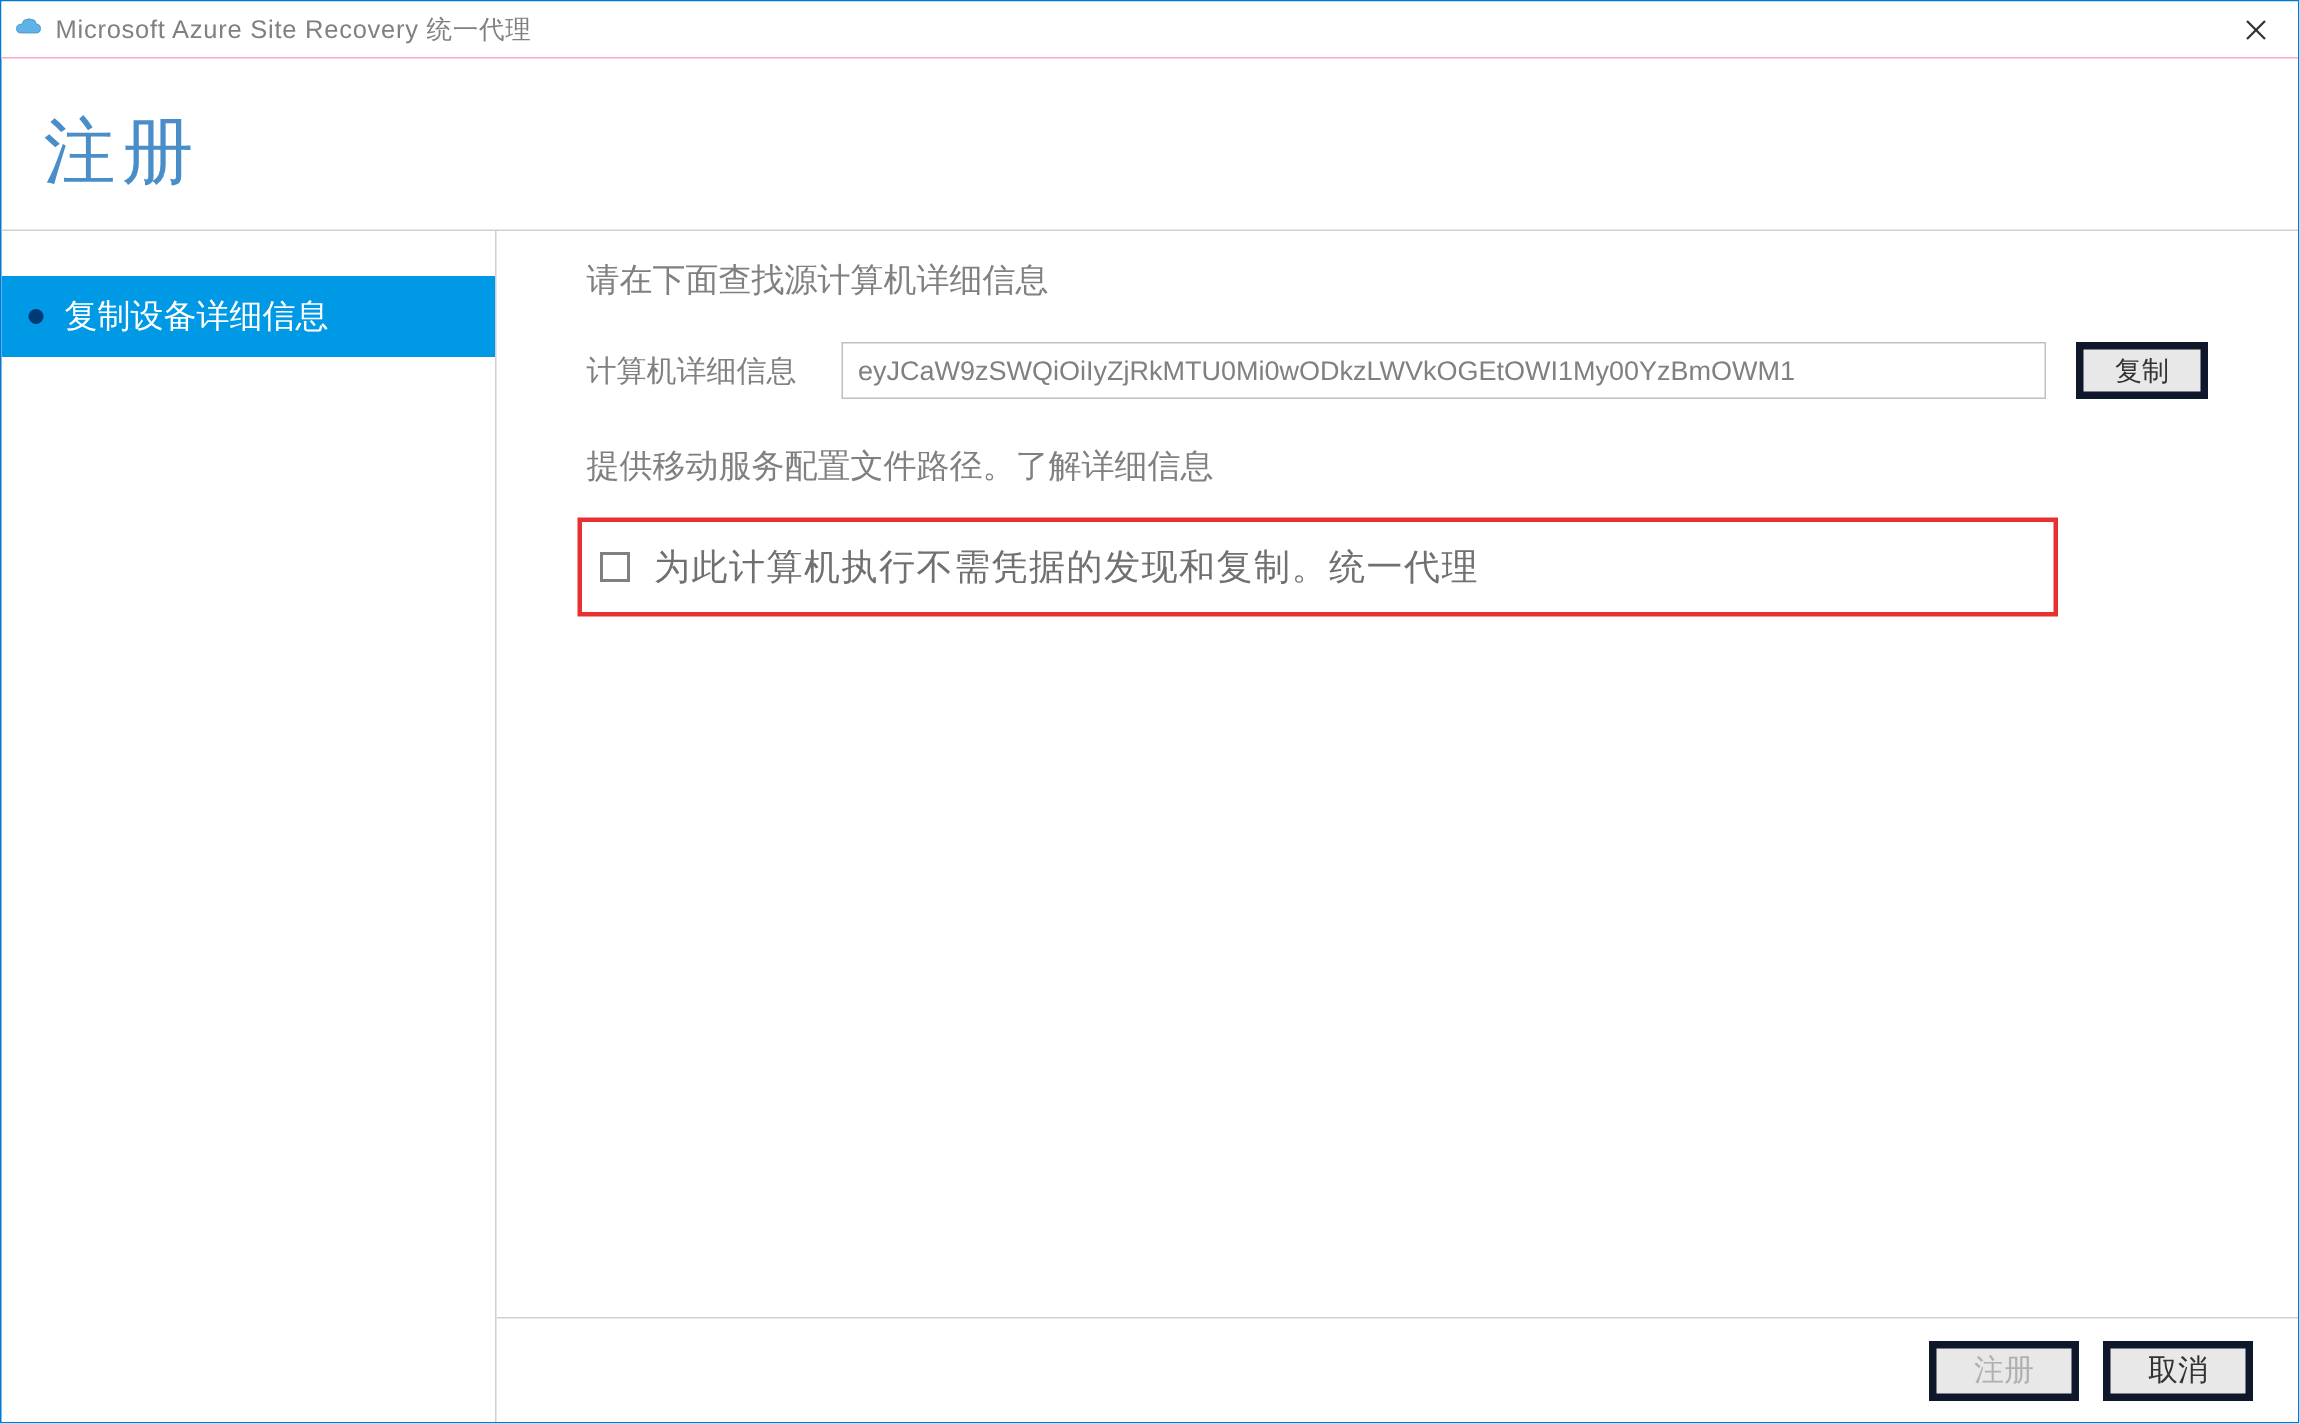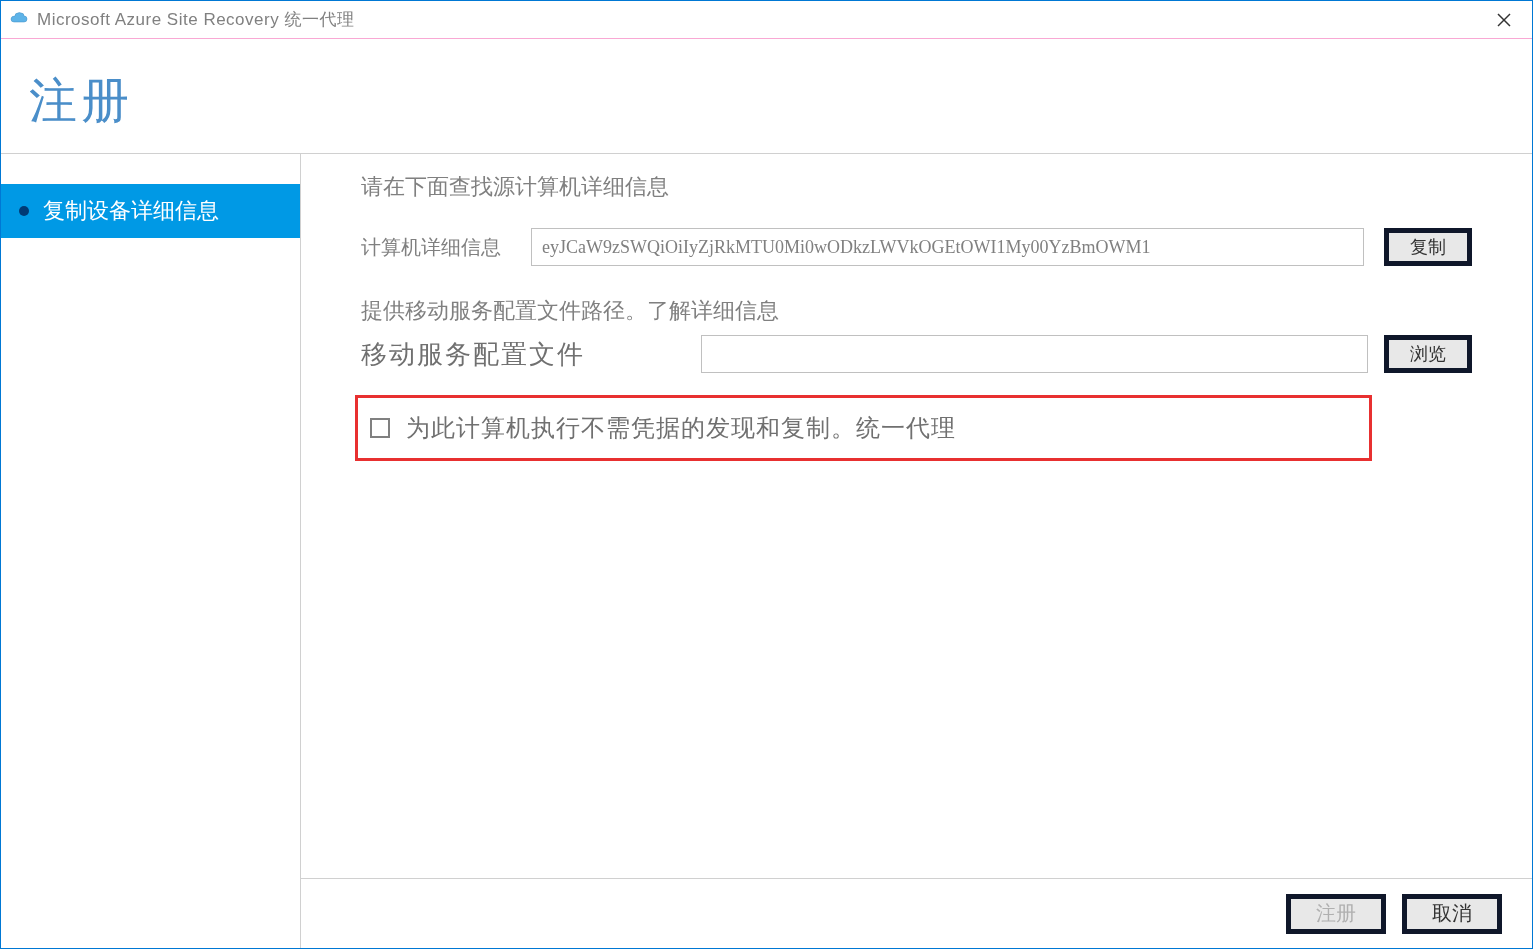--- a/index.html
+++ b/index.html
@@ -63,21 +63,21 @@
       color: #4a8ec9;
       font-weight: 300;
       letter-spacing: 4px;
     }
     .body-section {
       display: flex;
       flex: 1;
       overflow: hidden;
     }
     .sidebar {
-      width: 300px;
+      width: 330px;
       border-right: 1px solid #d0d0d0;
       padding-top: 30px;
     }
     .sidebar-item {
       display: flex;
       align-items: center;
       padding: 12px 18px;
       cursor: pointer;
       font-size: 22px;
     }
@@ -124,21 +124,21 @@
       flex-shrink: 0;
     }
     .text-input {
       flex: 1;
       height: 38px;
       border: 1px solid #c0c0c0;
       padding: 0 10px;
       font-size: 18px;
       color: #808080;
       background: #ffffff;
-      font-family: Liberation Serif, serif;
+      font-family: Liberation Sans, sans-serif;
       overflow: hidden;
       white-space: nowrap;
       text-overflow: ellipsis;
     }
     .btn {
       height: 38px;
       min-width: 88px;
       border: 5px solid #0f172a;
       background: #e8e8e8;
       font-size: 18px;
@@ -150,21 +150,21 @@
     .btn.disabled {
       color: #b0b0b0;
       cursor: default;
     }
     .copy-btn {
       margin-left: 20px;
     }
     .section-instruction {
       color: #808080;
       font-size: 22px;
-      margin-bottom: 9px;
+      margin-bottom: 19px;
     }
     .section-row {
       display: flex;
       align-items: center;
       margin-bottom: 22px;
     }
     .section-label {
       color: #707070;
       font-size: 26px;
       width: 340px;
@@ -259,25 +259,20 @@
         <div class="instruction-text">请在下面查找源计算机详细信息</div>
 
         <div class="row">
           <div class="field-label">计算机详细信息</div>
           <input type="text" class="text-input" readonly="" value="eyJCaW9zSWQiOiIyZjRkMTU0Mi0wODkzLWVkOGEtOWI1My00YzBmOWM1" style="">
           <button class="btn copy-btn">复制</button>
         </div>
 
         <div class="section-instruction">提供移动服务配置文件路径。了解详细信息</div>
 
-        <div class="section-row">
-          <div class="section-label">移动服务配置文件</div>
-          <input type="text" class="file-input" value="" style="">
-          <button class="btn">浏览</button>
-        </div>
 
         <div class="highlight-box">
           <div class="checkbox-wrapper">
             <div class="checkbox-box"></div>
             <span class="checkbox-label">为此计算机执行不需凭据的发现和复制。统一代理</span>
           </div>
         </div>
       </div>
 
       <div class="footer">

